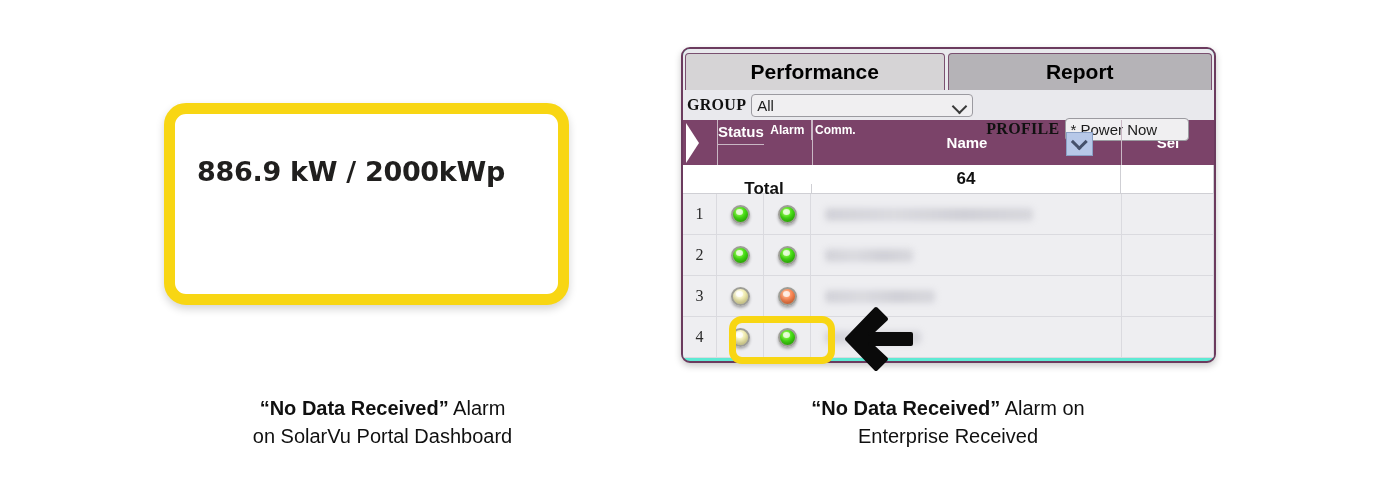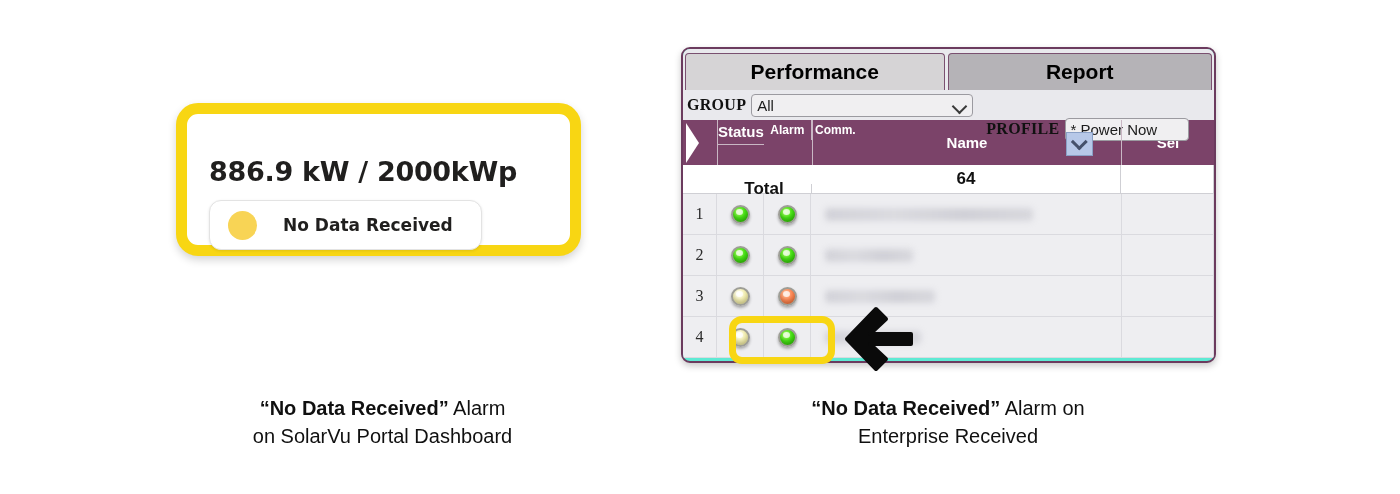--- a/index.html
+++ b/index.html
@@ -11,24 +11,24 @@
     width: 1400px;
     height: 494px;
     position: relative;
     font-family: "Liberation Sans", sans-serif;
     overflow: hidden;
   }
 
   
   #left-panel {
     position: absolute;
-    left: 176px;
+    left: 164px;
     top: 103px;
     width: 405px;
-    height: 153px;
+    height: 202px;
   }
   #dashboard-card {
     position: absolute;
     inset: 0;
     box-sizing: border-box;
     background: #ffffff;
     border: 11px solid #F8D613;
     border-radius: 22px;
     box-shadow: 0 4px 9px rgba(0,0,0,0.17);
   }
@@ -366,24 +366,20 @@
   #caption-right { left: 715px; top: 394px; width: 466px; }
   .caption b { font-weight: bold; }
 </style>
 </head>
 <body>
 
 <div id="left-panel">
   <div id="dashboard-card">
     <div id="dashboard-inner">
       <div id="power-readout">886.9 kW / 2000kWp</div>
-      <div id="alarm-pill">
-        <div id="alarm-dot"></div>
-        <div id="alarm-label">No Data Received</div>
-      </div>
     </div>
   </div>
 </div>
 
 <div class="caption" id="caption-left">
   <div><b>“No Data Received”</b><span> Alarm</span></div>
   <div>on SolarVu Portal Dashboard</div>
 </div>
 
 <div id="right-panel">

